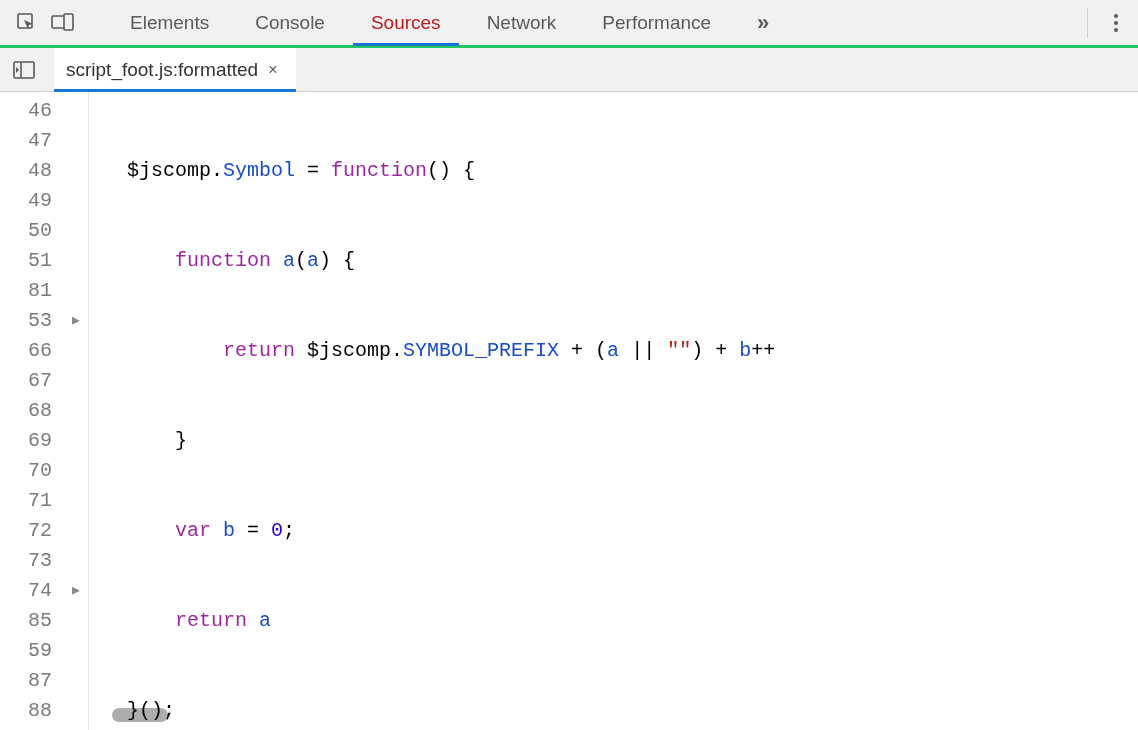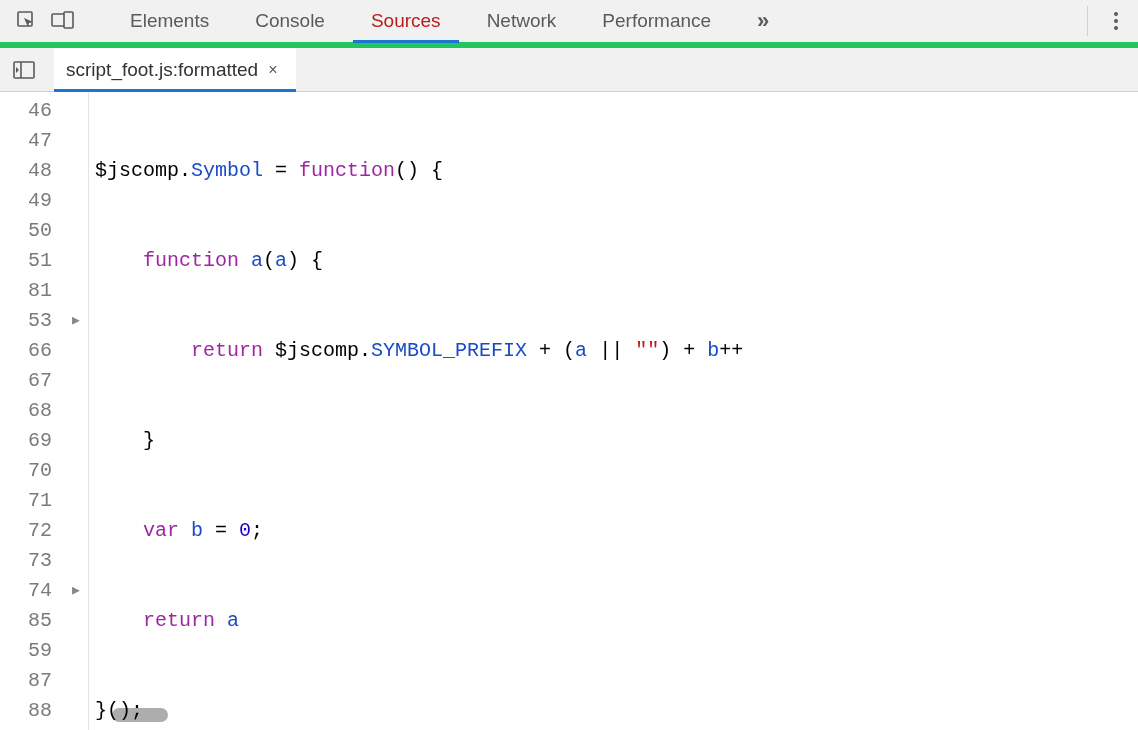--- a/index.html
+++ b/index.html
@@ -7,21 +7,21 @@
       font-family: -apple-system, BlinkMacSystemFont, "Segoe UI", Helvetica, Arial, sans-serif;
       font-size: 14px;
       background: #fff;
       overflow: hidden;
       width: 1138px;
       height: 730px;
     }
     .toolbar {
       height: 48px;
       background: #f1f1f1;
-      border-bottom: 6px solid #22c55e;
+      border-bottom: 3px solid #22c55e;
       display: flex;
       align-items: center;
       padding: 0 12px;
     }
     .toolbar-iconbtn {
       width: 30px;
       height: 30px;
       display: flex;
       align-items: center;
       justify-content: center;
@@ -165,21 +165,21 @@
       cursor: pointer;
       font-size: 13px;
     }
     .codecol {
       flex: 1;
       padding: 4px 0 0 6px;
       white-space: pre;
       overflow: hidden;
       border-left: 1px solid #e5e5e5;
     }
-    .codeline { height: 30px; }
+    .codeline { height: 30px; margin-left: 32px; }
     .gutline { height: 30px; }
 
     .kw { color: #9c27a0; }
     .prop { color: #184bc6; }
     .str { color: #c41a16; }
     .num { color: #1c00cf; }
     .plain { color: #000; }
 
     .hscroll-thumb {
       position: absolute;

